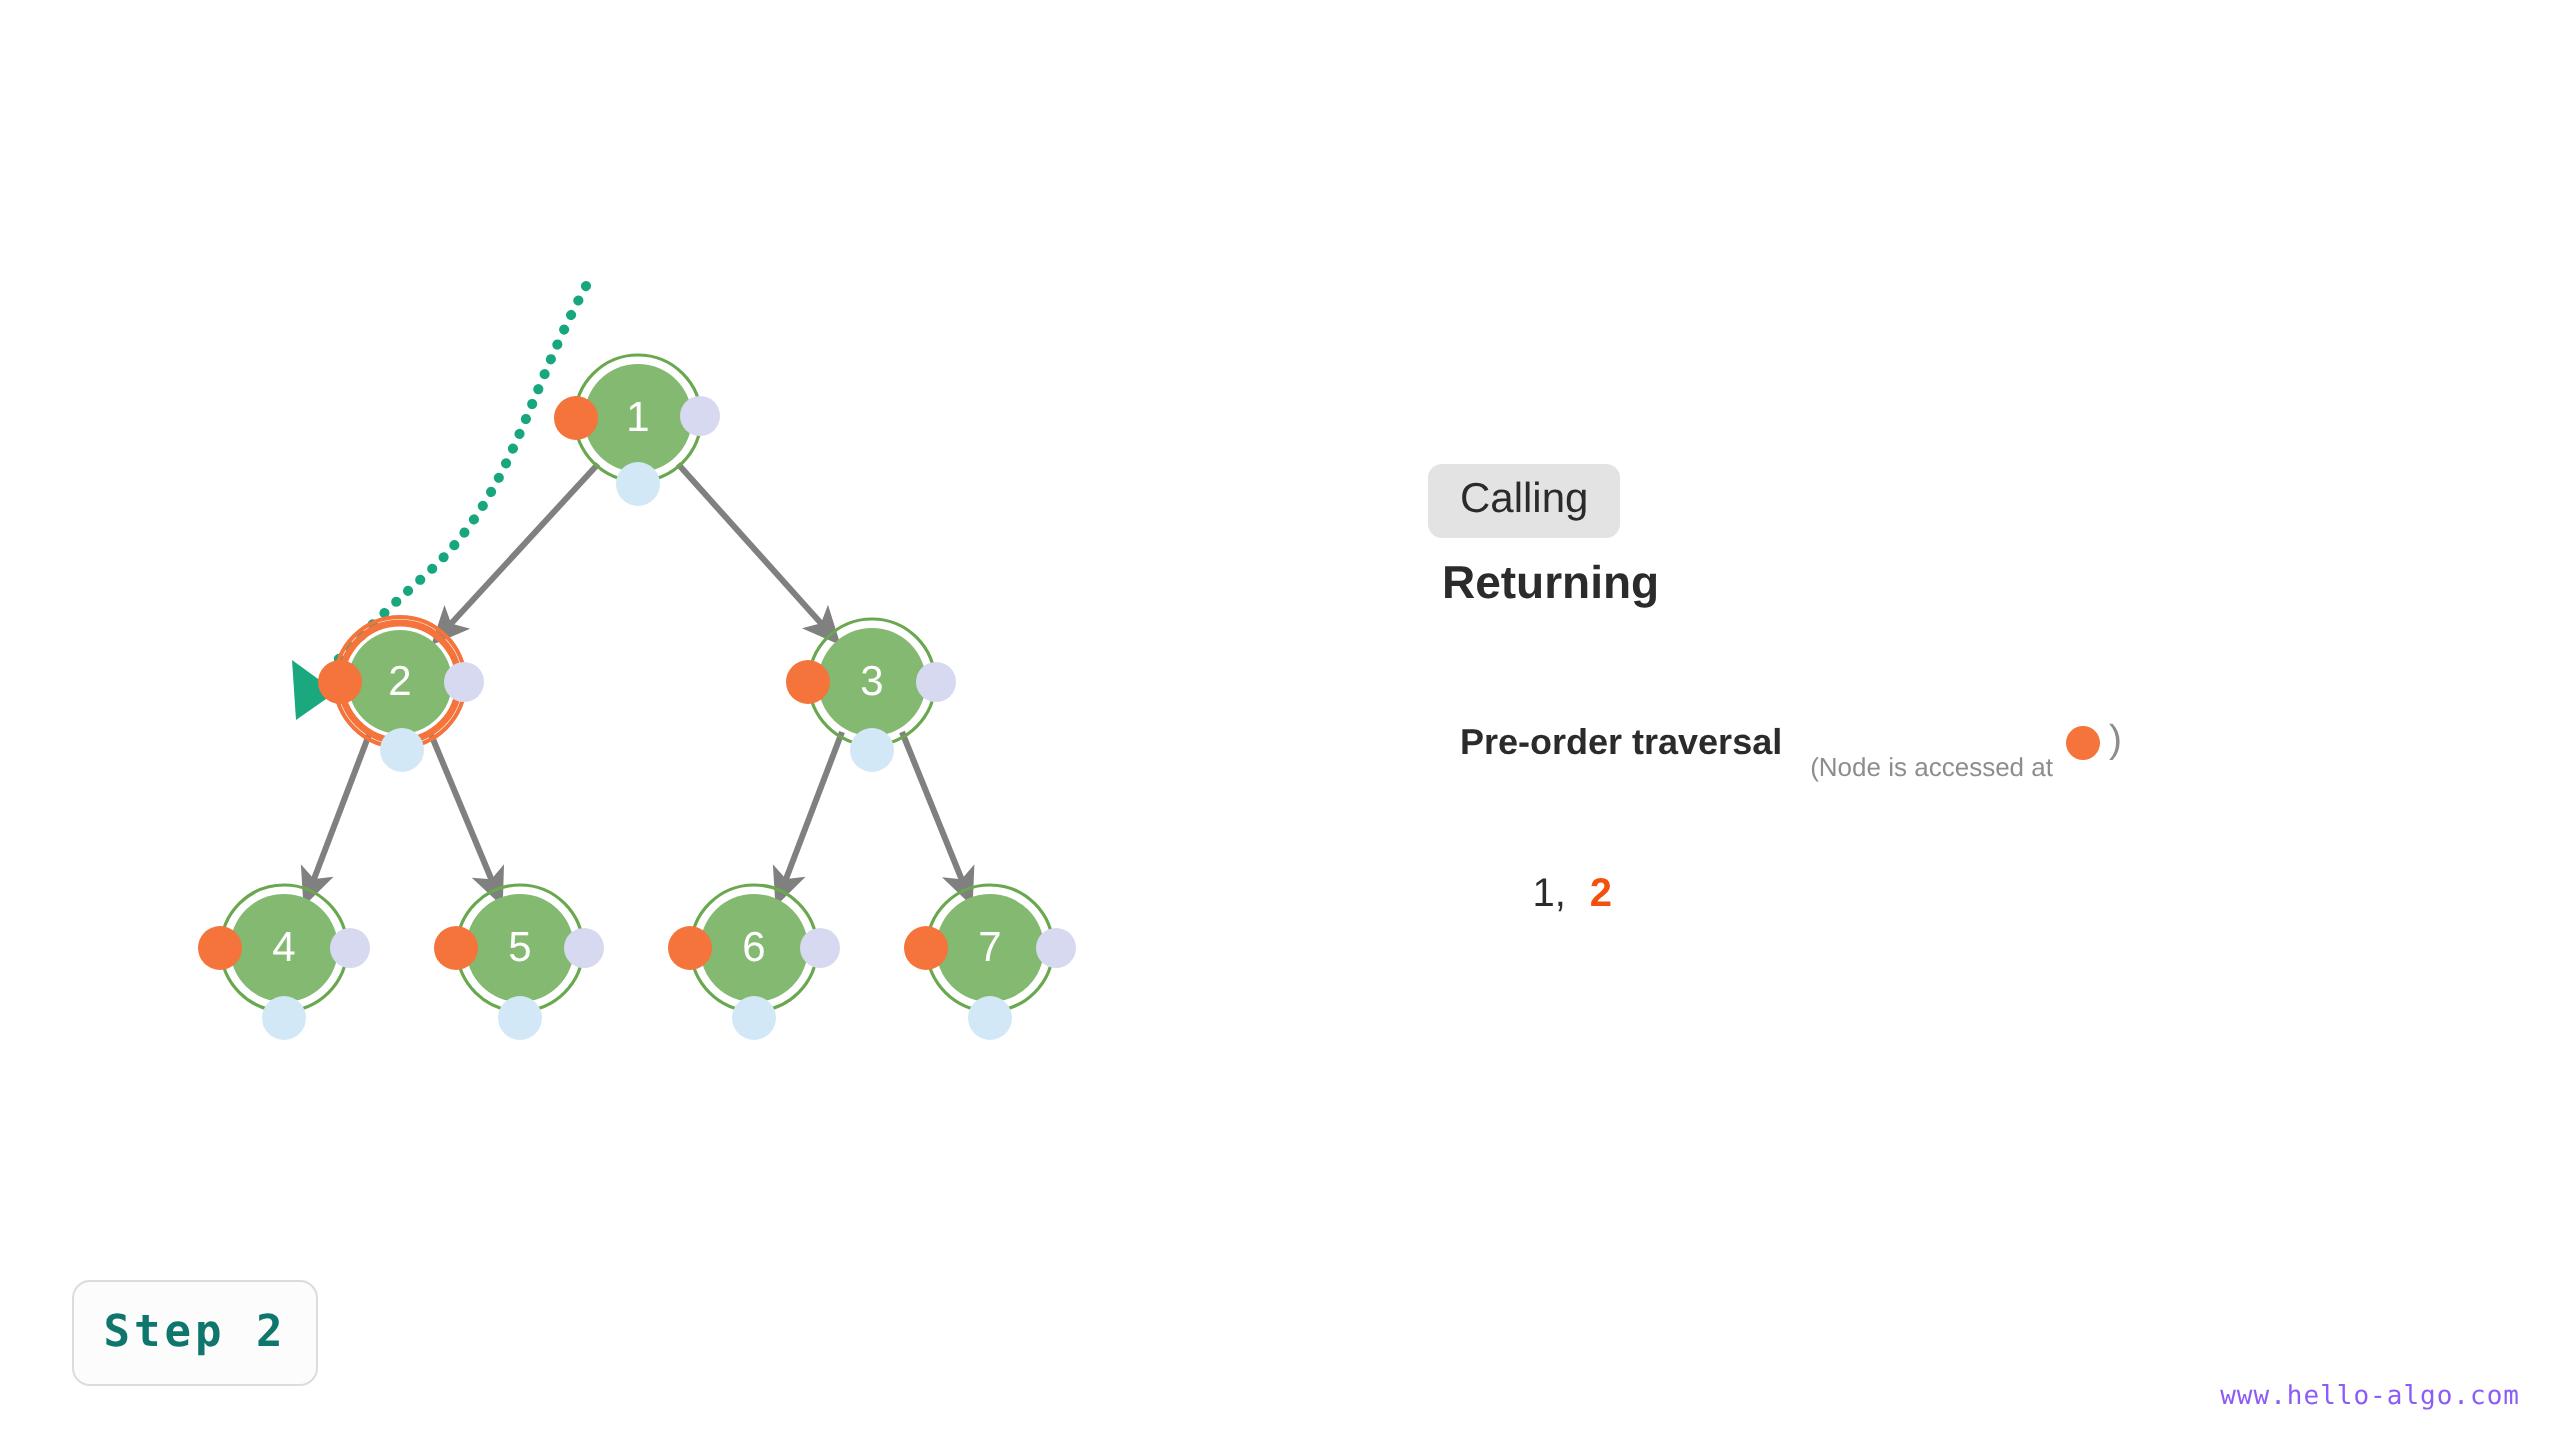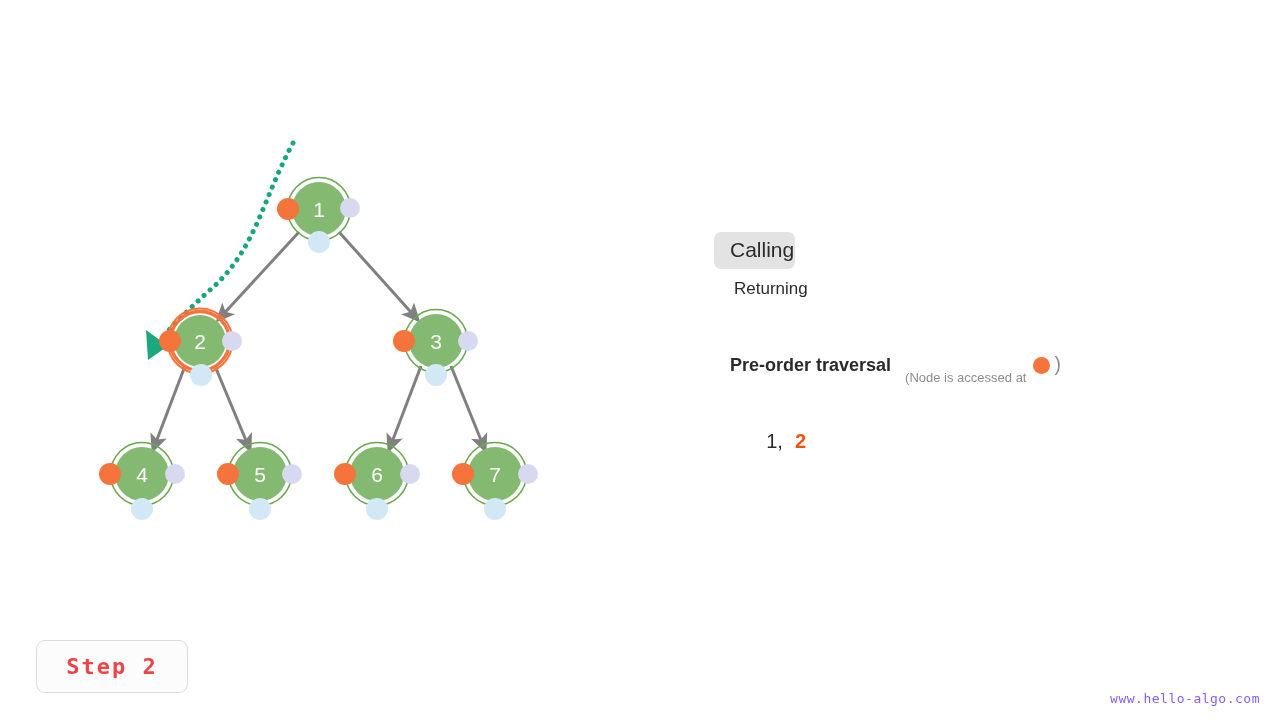--- a/index.html
+++ b/index.html
@@ -30,31 +30,32 @@
     position: absolute;
     left: 714px;
     top: 232px;
     width: 540px;
   }
 
   .state-calling {
     display: inline-block;
     background: #e3e3e3;
     border-radius: 7px;
-    padding: 7px 1px 9px 16px;
+    padding: 7px 16px 9px 16px;
     font-size: 21px;
     color: #2b2b2b;
     line-height: 1;
   }
   .state-returning {
     display: block;
-    margin: 11px 0 0 20px;
-    font-size: 17px;
-    color: #2b2b2b;
-    line-height: 1;
+    margin: 11px 0 0 7px;
+    font-size: 23px;
+    color: #2b2b2b;
+    line-height: 1;
+    font-weight: bold;
   }
 
   .legend-row {
     margin: 48px 0 0 16px;
     display: flex;
     align-items: center;
     font-size: 19px;
     line-height: 1;
     white-space: nowrap;
   }
@@ -101,34 +102,34 @@
   }
   .result-sep {
     color: #2b2b2b;
   }
 
   
   #step-badge {
     position: absolute;
     left: 36px;
     top: 640px;
-    width: 152px;
+    width: 123px;
     height: 53px;
     box-sizing: border-box;
     border: 1.5px solid #dcdcdc;
     border-radius: 9px;
     background: #fcfcfc;
     display: flex;
     align-items: center;
     justify-content: center;
     font-family: "DejaVu Sans Mono", monospace;
     font-weight: bold;
     font-size: 22px;
     letter-spacing: 2px;
-    color: #ef4444;
+    color: #0f766e;
   }
 
   
   #watermark {
     position: absolute;
     right: 20px;
     bottom: 14px;
     font-family: "DejaVu Sans Mono", monospace;
     font-size: 13px;
     color: #8b5cf6;

